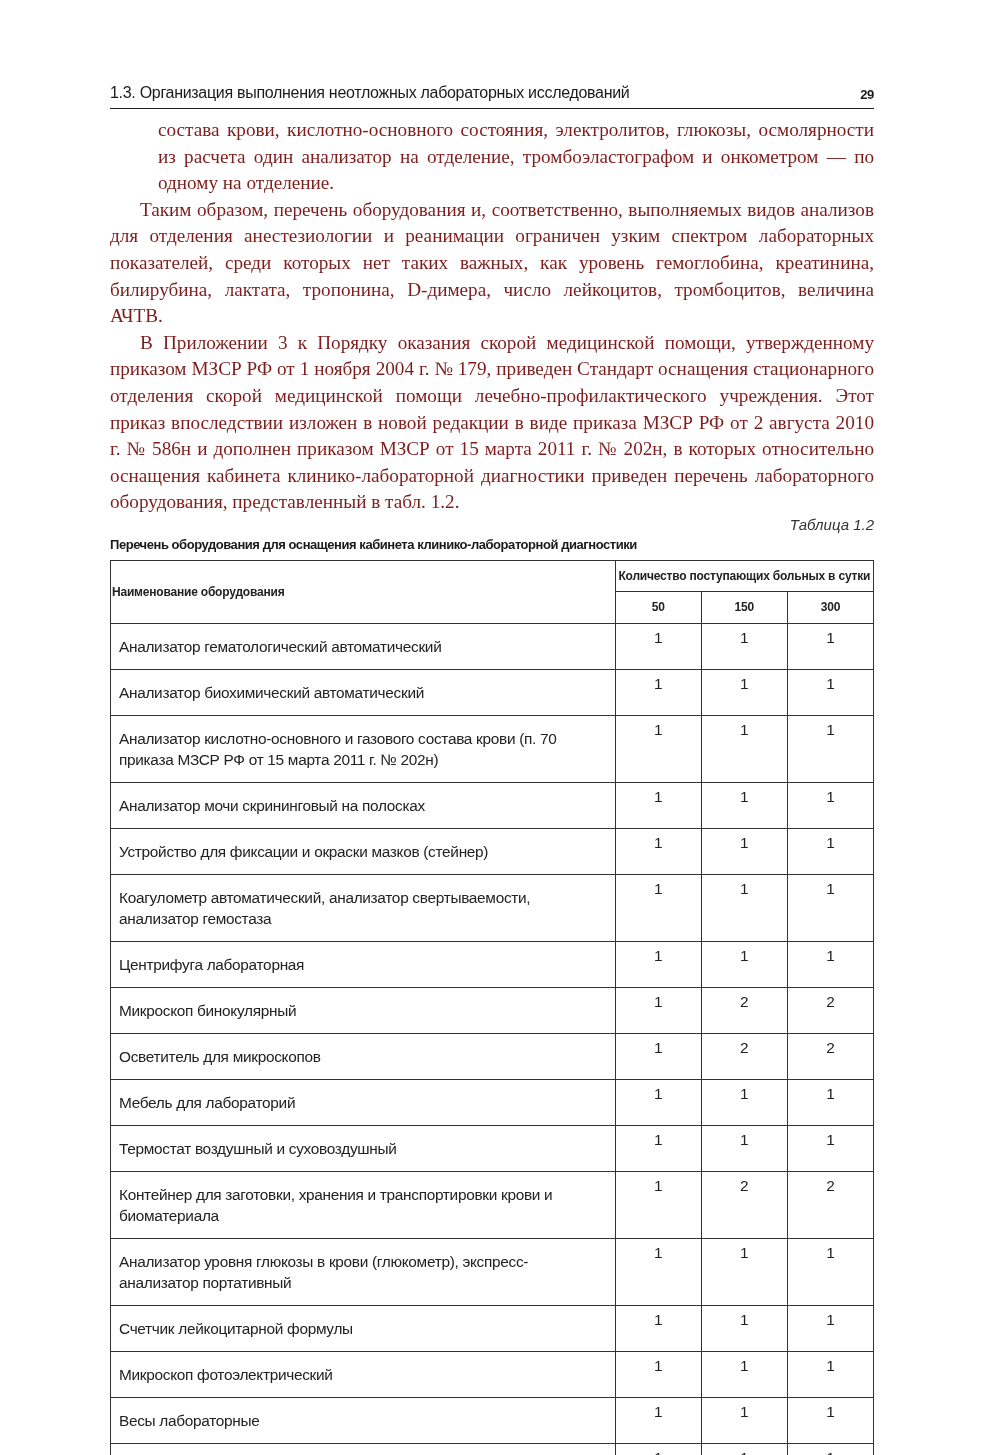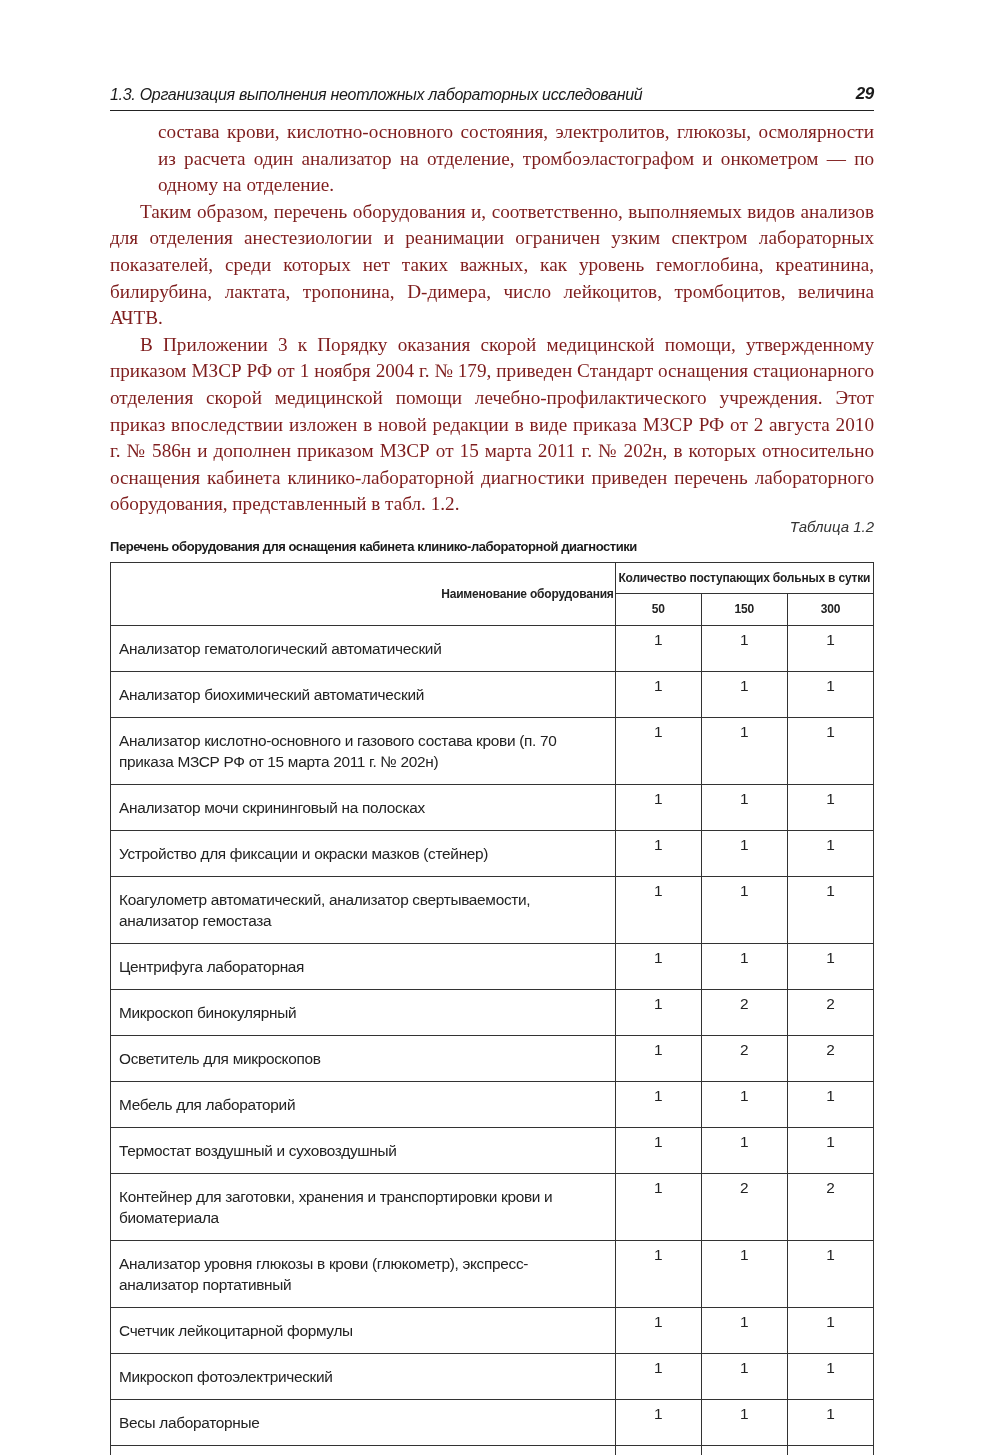--- a/index.html
+++ b/index.html
@@ -1,34 +1,34 @@
 <!DOCTYPE html>
 <html><head>
 <meta charset="utf-8">
 <style>
   html, body { margin: 0; padding: 0; background: #ffffff; }
   body { width: 1000px; height: 1455px; position: relative; overflow: hidden; color: #1a1a1a; }
   .page { position: absolute; left: 110px; top: 84px; width: 764px; }
   .running-head { display: flex; justify-content: space-between; align-items: flex-end;
-    font-family: "Liberation Sans Narrow", "Liberation Sans", sans-serif; font-style: italic;
+    font-family: "Liberation Sans Narrow", "Liberation Sans", sans-serif; 
     font-size: 16px; padding-bottom: 6px; border-bottom: 1.3px solid #222; letter-spacing: -0.3px; }
-  .running-head .folio { font-weight: bold; font-size: 17px; }
+  .running-head .folio { font-weight: bold; font-size: 13px; }
   .body-text { font-family: "Liberation Serif", "DejaVu Serif", serif; font-size: 19.2px;
     line-height: 26.6px; text-align: justify; margin: 0; color: #7f1d1d; }
   .p-cont { margin-top: 8px; padding-left: 48px; }
   .p-ind { text-indent: 30px; }
   .table-num { font-family: "Liberation Sans", sans-serif; font-style: italic; font-size: 15px;
     text-align: right; color: #333; }
   .table-title { font-family: "Liberation Sans", sans-serif; font-weight: bold; font-size: 13px;
     margin-top: 4px; letter-spacing: -0.45px; white-space: nowrap; }
   table { border-collapse: collapse; width: 764px; margin-top: 8px;
     font-family: "Liberation Sans", sans-serif; font-size: 15.4px; color: #222; }
   th, td { border: 1px solid #333; }
   th { font-weight: bold; font-size: 12px; letter-spacing: -0.2px; }
-  th.name-h { width: 507px; text-align: right; }
+  th.name-h { width: 507px; text-align: left; }
   th.group-h { line-height: 22px; padding: 4px 0; }
   th.col-h { height: 29px; }
   td.name { padding: 12px 8px; line-height: 21px; letter-spacing: -0.3px; vertical-align: top; }
   td.num { text-align: center; vertical-align: top; padding-top: 5px; width: 84px; }
   tr.row td { height: 21px; }
 </style>
 </head>
 <body>
 
 <div class="page">

